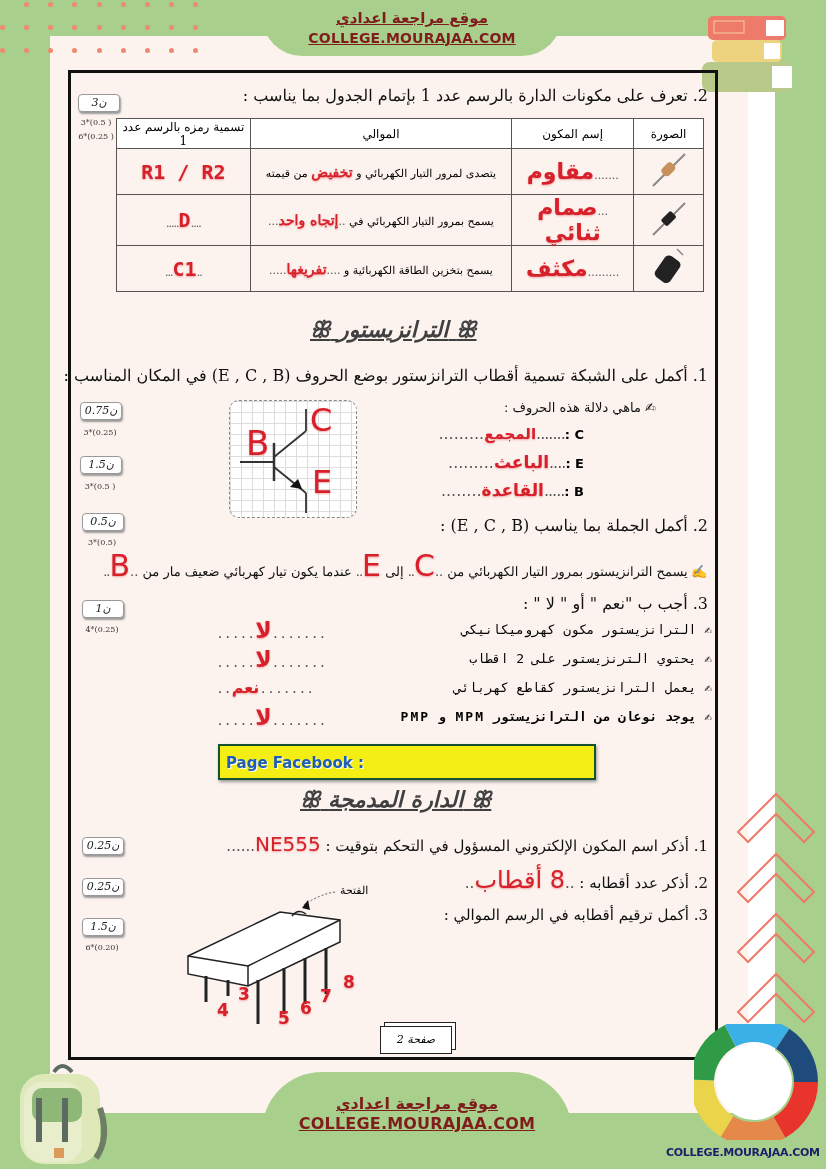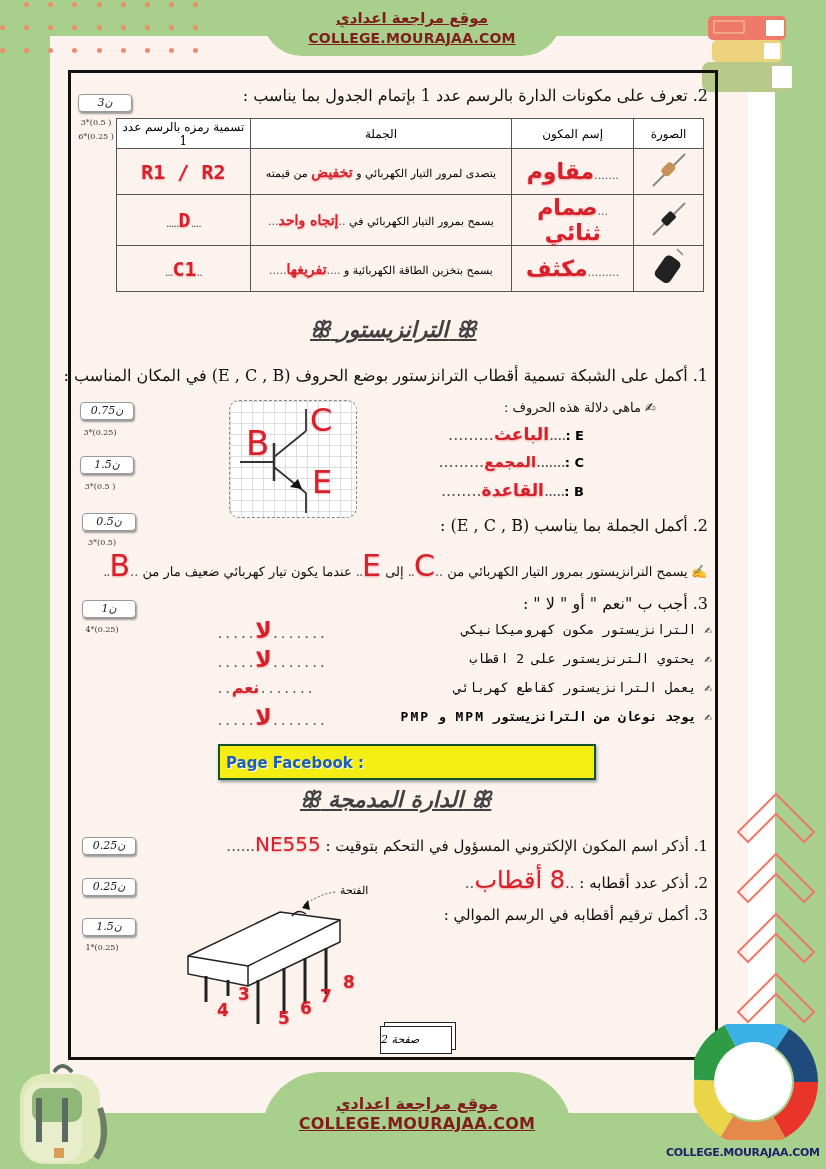--- a/index.html
+++ b/index.html
@@ -14,38 +14,38 @@
   .banner-bottom{left:262px;top:1072px;width:310px;height:97px;border-radius:60px 60px 0 0}
   .banner .ar{font-size:15px;text-decoration:underline;line-height:20px}
   .banner .en{font-size:14px;text-decoration:underline;line-height:20px;letter-spacing:0.2px}
   .banner-top .ar{padding-top:8px}
   .banner-bottom .ar{padding-top:22px;font-size:16px}
   .banner-bottom .en{font-size:16px}
   .green-bottom{position:absolute;left:0;top:1113px;width:826px;height:56px;background:#a8cf8c}
   .green-left{position:absolute;left:0;top:36px;width:50px;height:1080px;background:#a8cf8c}
   .frame{position:absolute;left:68px;top:70px;width:650px;height:990px;border:3px solid #111;border-top-width:3px;}
   .q{position:absolute;direction:rtl;font-size:15px;color:#111;white-space:nowrap}
-  .score{position:absolute;width:54px;height:18px;background:#fff;border:1px solid #999;border-radius:4px;box-shadow:1px 2px 2px #999;font-size:11px;font-style:italic;text-align:center;line-height:16px;color:#222}
+  .score{position:absolute;width:42px;height:18px;background:#fff;border:1px solid #999;border-radius:4px;box-shadow:1px 2px 2px #999;font-size:11px;font-style:italic;text-align:center;line-height:16px;color:#222}
   .sub{position:absolute;font-size:8px;color:#333;width:60px;text-align:center}
   table.comp{position:absolute;left:116px;top:118px;width:588px;border-collapse:collapse;direction:rtl;font-size:11px}
   table.comp th,table.comp td{border:1px solid #555;text-align:center;font-weight:normal}
   table.comp th{height:30px;background:#fff;font-size:12px}
   table.comp td{height:46px}
   .red{color:#d8202a;font-weight:bold;text-shadow:0 1px 2px rgba(216,32,42,.35)}
   .ans-big{font-size:22px;font-family:"DejaVu Sans",sans-serif}
   .ans-mono{font-family:"DejaVu Sans Mono",monospace;font-size:20px}
   .dotted{color:#555;letter-spacing:-1px}
   .section-title{position:absolute;font-size:22px;font-style:italic;font-weight:bold;direction:rtl;color:#404040;text-decoration:underline}
   .grid-box{position:absolute;left:229px;top:400px;width:128px;height:118px;border:1.5px dashed #888;border-radius:10px;background-color:#fff;
     background-image:linear-gradient(#ddd 1px,transparent 1px),linear-gradient(90deg,#ddd 1px,transparent 1px);background-size:11px 11px}
   .fb-banner{position:absolute;left:218px;top:744px;width:378px;height:36px;background:#f4ee15;border:2px solid #14532d;box-shadow:1px 2px 3px #999;font-family:"DejaVu Sans",sans-serif}
   .fb-banner .fb{position:absolute;left:6px;top:8px;font-size:15px;font-weight:bold;color:#1e5fb4;text-shadow:1px 1px 0 #fff}
   .fb-banner .arname{position:absolute;right:6px;top:6px;font-size:18px;color:#b0661a;direction:rtl}
   .chev{position:absolute;left:736px;width:80px;height:60px}
-  .pagenum{position:absolute;left:380px;top:1026px;width:72px;height:28px;border:1.5px solid #222;background:#fff;font-size:11px;font-style:italic;text-align:left;line-height:26px;box-shadow:4px -4px 0 -1px #fff,4px -4px 0 0 #222}
+  .pagenum{position:absolute;left:380px;top:1026px;width:72px;height:28px;border:1.5px solid #222;background:#fff;font-size:11px;font-style:italic;text-align:center;line-height:26px;box-shadow:4px -4px 0 -1px #fff,4px -4px 0 0 #222}
   .logo-bottom{position:absolute;left:666px;top:1146px;font-family:"DejaVu Sans",sans-serif;font-weight:bold;font-size:11px;color:#1b1f6b;letter-spacing:-0.3px}
 </style>
 </head>
 <body>
 
 <div class="green-left"></div>
 <div class="page-white"></div>
 <div class="page-cream"></div>
 <div class="green-right"></div>
 <div class="green-bottom"></div>
@@ -101,21 +101,21 @@
 <div class="q" style="right:118px;top:86px;font-size:16px">2. تعرف على مكونات الدارة بالرسم عدد 1 بإتمام الجدول بما يناسب :</div>
 <div class="score" style="left:78px;top:94px">3ن</div>
 <div class="sub" style="left:66px;top:118px">3*(0.5 )</div>
 <div class="sub" style="left:66px;top:132px">6*(0.25 )</div>
 
 <table class="comp">
   <thead>
     <tr>
       <th style="width:70px">الصورة</th>
       <th style="width:122px">إسم المكون</th>
-      <th style="width:262px">الجملة</th>
+      <th style="width:262px">الموالي</th>
       <th style="width:134px">تسمية رمزه بالرسم عدد 1</th>
     </tr>
   </thead>
   <tbody>
     <tr>
       <td>
         <svg width="40" height="40">
             <line x1="4" y1="36" x2="36" y2="4" stroke="#888" stroke-width="2"></line>
             <rect x="13" y="14" width="14" height="10" rx="4" fill="#c7915a" transform="rotate(-45 20 20)"></rect>
           </svg>
@@ -172,22 +172,22 @@
   </svg>
   <span class="red" style="position:absolute;left:16px;top:22px;font-size:34px;font-family:'DejaVu Sans',sans-serif;font-weight:normal">B</span>
   <span class="red" style="position:absolute;left:80px;top:0px;font-size:32px;font-family:'DejaVu Sans',sans-serif;font-weight:normal">C</span>
   <span class="red" style="position:absolute;left:82px;top:62px;font-size:32px;font-family:'DejaVu Sans',sans-serif;font-weight:normal">E</span>
 </div>
 
 <div class="q" style="right:170px;top:400px;font-size:13px;font-family:'DejaVu Sans',sans-serif">
   <span>✍ </span><span>ماهي دلالة هذه الحروف :</span>
 </div>
 <div style="position:absolute;left:436px;top:424px;width:148px;direction:rtl;font-family:'DejaVu Sans',sans-serif">
+  <div style="height:28px;white-space:nowrap"><b style="font-size:13px">C :</b><span class="dotted">.......</span><span class="red" style="font-size:15px">المجمع</span><span class="dotted">.........</span></div>
   <div style="height:28px;white-space:nowrap"><b style="font-size:13px">E :</b><span class="dotted">....</span><span class="red" style="font-size:17px">الباعث</span><span class="dotted">.........</span></div>
-  <div style="height:28px;white-space:nowrap"><b style="font-size:13px">C :</b><span class="dotted">.......</span><span class="red" style="font-size:15px">المجمع</span><span class="dotted">.........</span></div>
   <div style="height:28px;white-space:nowrap"><b style="font-size:13px">B :</b><span class="dotted">.....</span><span class="red" style="font-size:17px">القاعدة</span><span class="dotted">........</span></div>
 </div>
 
 <div class="score" style="left:82px;top:513px">0.5ن</div>
 <div class="sub" style="left:72px;top:538px">3*(0.5)</div>
 <div class="q" style="right:118px;top:516px;font-size:16px">2. أكمل الجملة بما يناسب (E , C , B) :</div>
 <div class="q" style="right:118px;top:548px;font-size:13px">
   <span>✍ </span><span>يسمح الترانزيستور بمرور التيار الكهربائي من</span>
   <span class="dotted">..</span><span class="red" style="font-size:30px;font-family:'DejaVu Sans',sans-serif;font-weight:normal">C</span><span class="dotted">..</span>
   <span>إلى</span>
@@ -220,21 +220,21 @@
   <span class="red" style="font-size:20px;font-family:'DejaVu Sans',sans-serif;font-weight:normal;direction:ltr;display:inline-block">NE555</span><span class="dotted">......</span>
 </div>
 
 <div class="score" style="left:82px;top:878px">0.25ن</div>
 <div class="q" style="right:118px;top:866px;font-size:15px">
   <span>2. أذكر عدد أقطابه :</span>
   <span class="dotted">..</span><span class="red" style="font-size:24px;font-family:'DejaVu Sans',sans-serif;font-weight:normal">8 أقطاب</span><span class="dotted">..</span>
 </div>
 
 <div class="score" style="left:82px;top:918px">1.5ن</div>
-<div class="sub" style="left:72px;top:943px">1*(0.25)</div>
+<div class="sub" style="left:72px;top:943px">6*(0.20)</div>
 <div class="q" style="right:118px;top:906px;font-size:15px">3. أكمل ترقيم أقطابه في الرسم الموالي :</div>
 
 <div style="position:absolute;left:180px;top:884px;width:200px;height:150px">
   <span style="position:absolute;left:160px;top:0;font-size:11px;direction:rtl">الفتحة</span>
   <svg width="200" height="150" style="position:absolute;left:0;top:0">
     <path d="M155 8 Q140 10 122 22" stroke="#555" stroke-dasharray="2,2" fill="none"></path>
     <polygon points="122,24 128,16 130,26" fill="#111"></polygon>
     <polygon points="8,72 100,28 160,36 160,58 68,102 8,90" fill="#fff" stroke="#222" stroke-width="1.5"></polygon>
     <line x1="8" y1="72" x2="68" y2="82" stroke="#222" stroke-width="1.5"></line>
     <line x1="68" y1="82" x2="160" y2="36" stroke="#222" stroke-width="1.5"></line>

